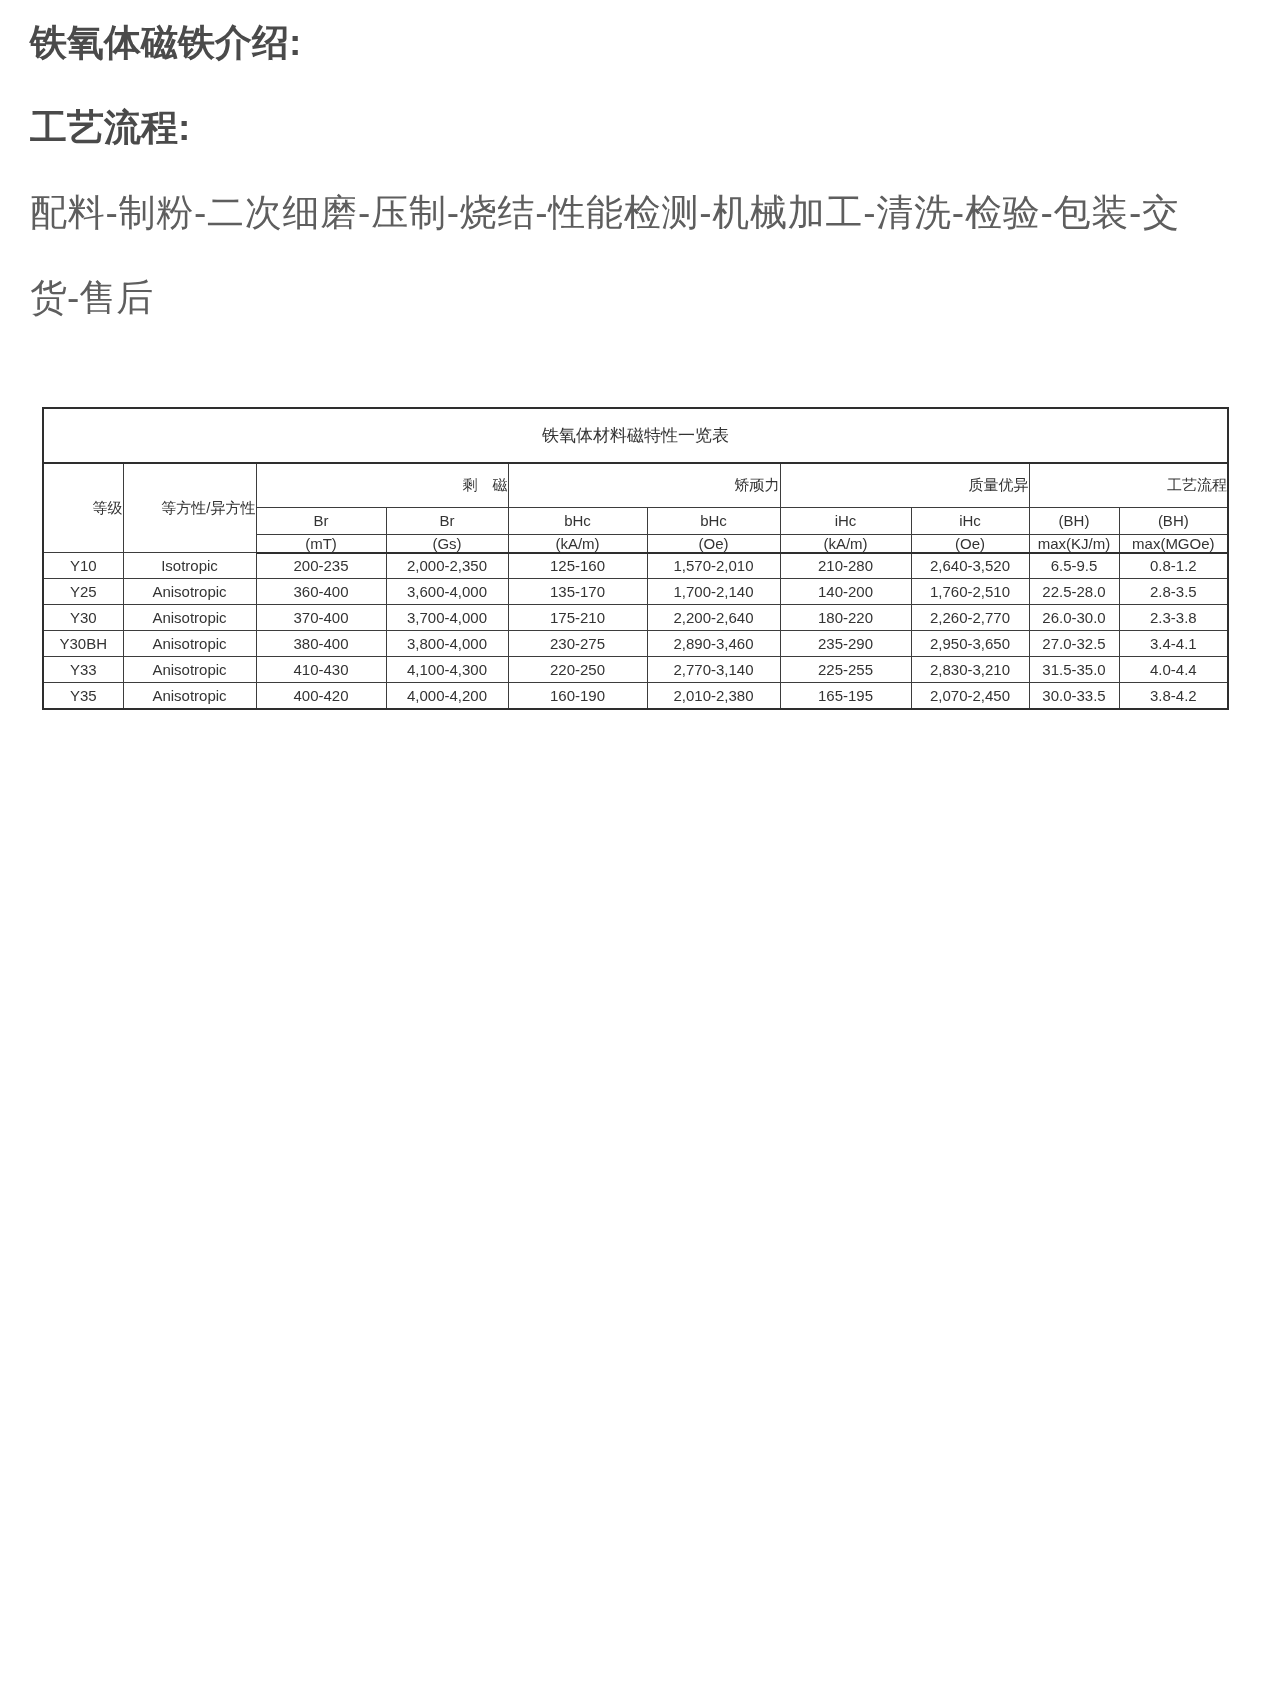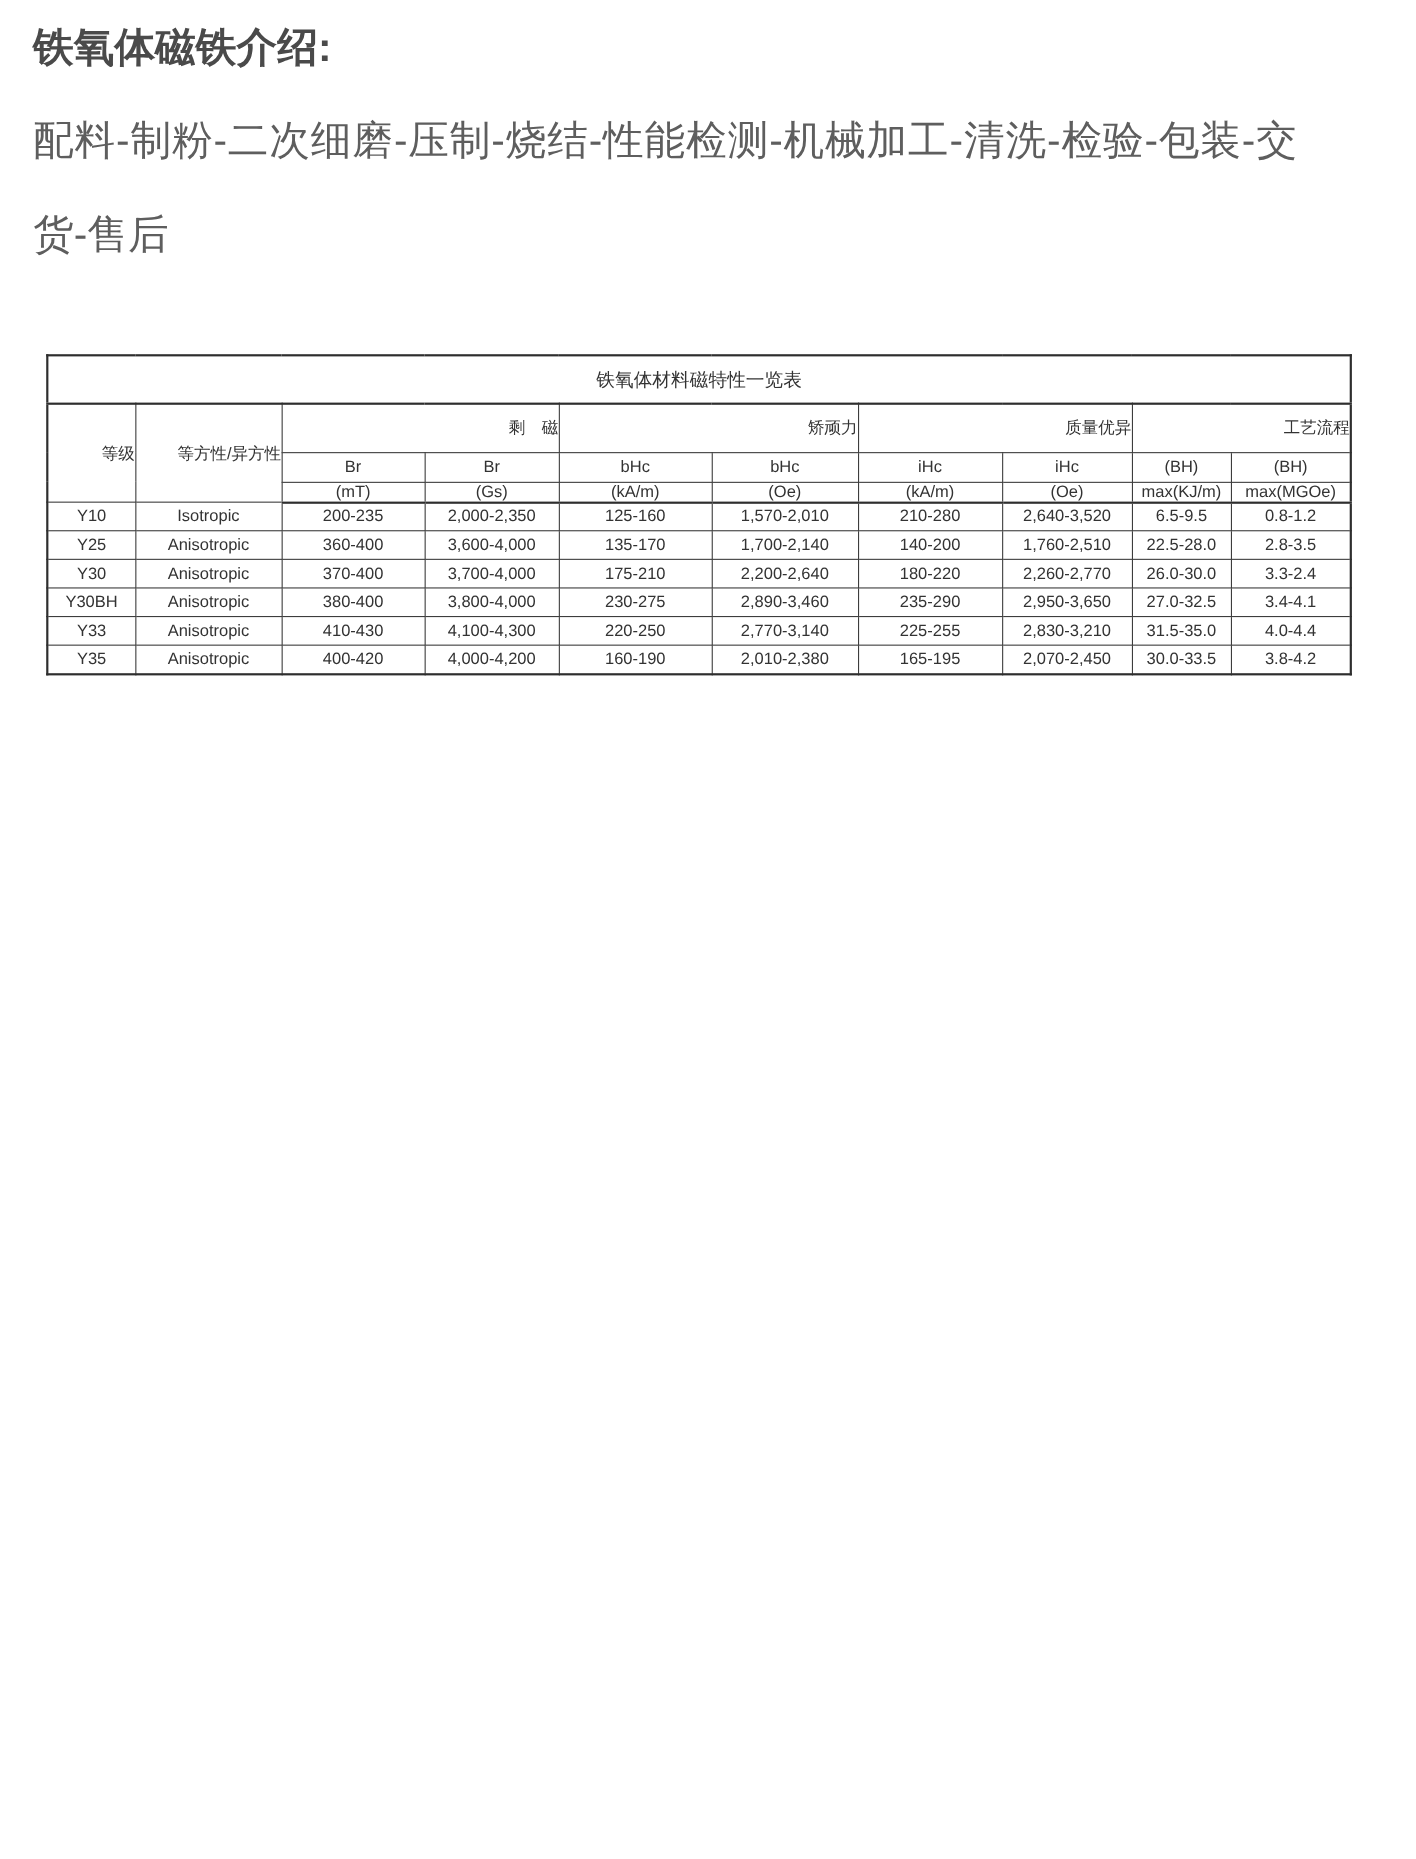--- a/index.html
+++ b/index.html
@@ -31,31 +31,32 @@
   }
   .tbl td {
     border: 1px solid #3d3d3d;
     text-align: center;
     vertical-align: middle;
     padding: 0;
     overflow: hidden;
     white-space: nowrap;
     font-size: 15px;
   }
-  .title-row td { height: 44px; font-size: 17px; border-bottom: 2px solid #2e2e2e; }
+  .title-row td { height: 55px; font-size: 17px; border-bottom: 2px solid #2e2e2e; }
   .group-row td { height: 44px; text-align: right; }
   .sub1-row td { height: 27px; }
   .sub2-row td { height: 16px; border-bottom: 2px solid #2e2e2e; }
   .data-row td { height: 26px; }
 </style>
 </head>
 <body>
 
 <div class="doc">
   <p class="h">铁氧体磁铁介绍:</p>
+  <p class="h">工艺流程:</p>
   <p>配料-制粉-二次细磨-压制-烧结-性能检测-机械加工-清洗-检验-包装-交货-售后</p>
 </div>
 
 <table class="tbl">
   <colgroup>
     <col style="width:80px">
       <col style="width:133px">
       <col style="width:130px">
       <col style="width:122px">
     <col style="width:139px">
@@ -124,21 +125,21 @@
     <tr class="data-row">
       <td>Y30</td>
       <td>Anisotropic</td>
       <td>370-400</td>
       <td>3,700-4,000</td>
       <td>175-210</td>
       <td>2,200-2,640</td>
       <td>180-220</td>
       <td>2,260-2,770</td>
       <td>26.0-30.0</td>
-      <td>3.3-2.4</td>
+      <td>2.3-3.8</td>
     </tr>
     <tr class="data-row">
       <td>Y30BH</td>
       <td>Anisotropic</td>
       <td>380-400</td>
       <td>3,800-4,000</td>
       <td>230-275</td>
       <td>2,890-3,460</td>
       <td>235-290</td>
       <td>2,950-3,650</td>

